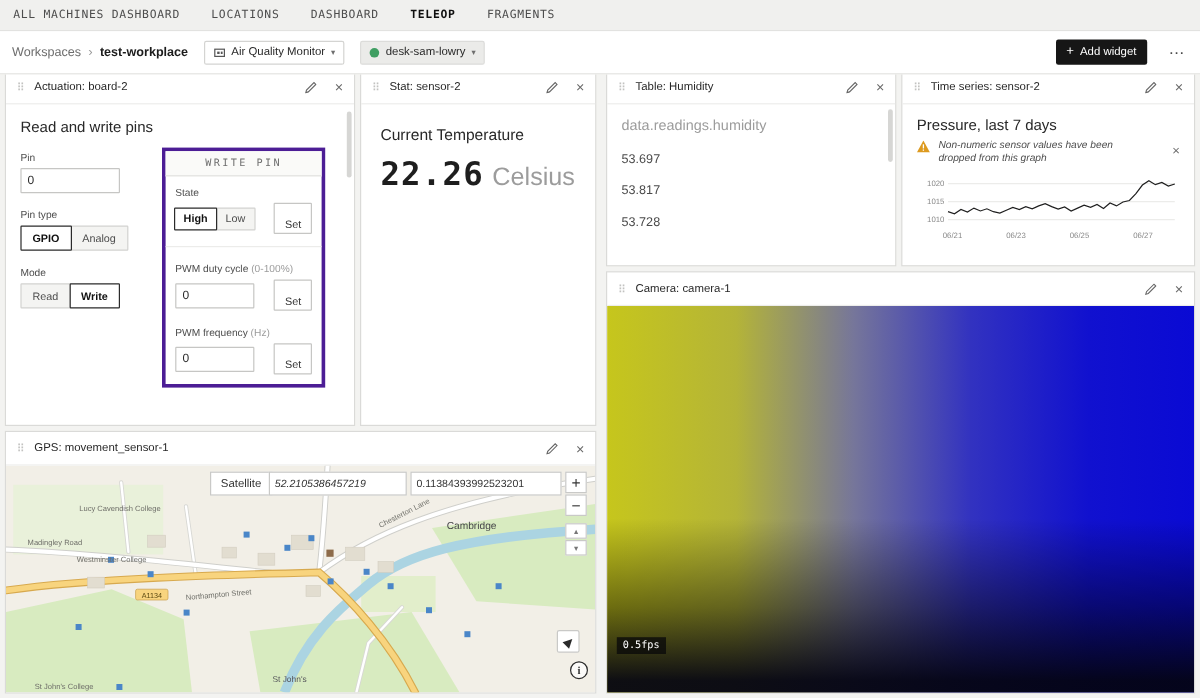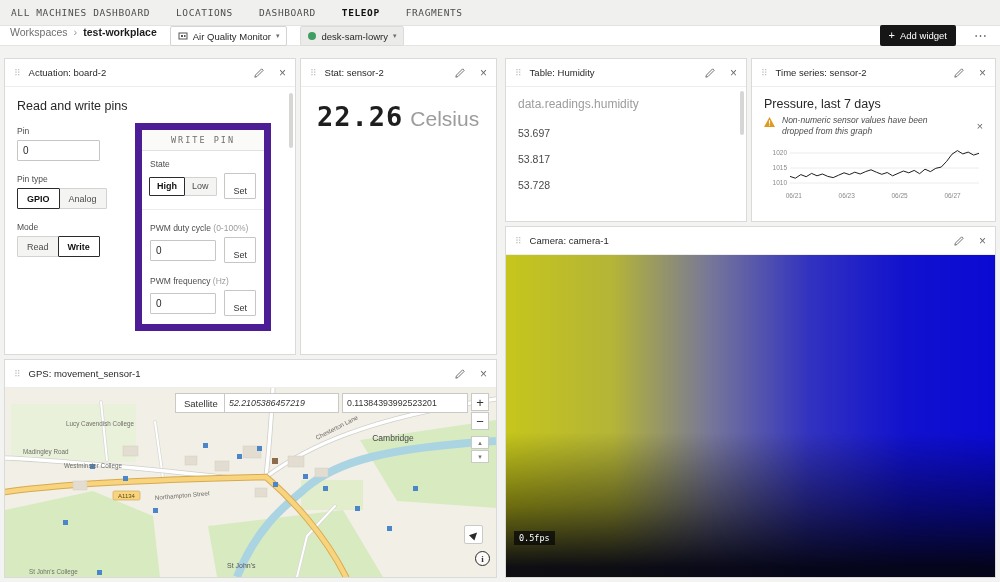--- a/index.html
+++ b/index.html
@@ -5,21 +5,21 @@
   * { margin:0; padding:0; box-sizing:border-box; }
   html,body { width:1000px; height:582px; }
   body { position:relative; overflow:hidden; background:#f3f3f1; font-family:"Liberation Sans", sans-serif; color:#282828; }
 
   
   .topnav { position:absolute; top:0; left:0; right:0; height:26px; background:#f0f0ee; border-bottom:1px solid #e2e2e0; display:flex; align-items:center; gap:26px; padding:0 11px; z-index:5; }
   .nav-item { font-family:"DejaVu Sans Mono",monospace; font-size:9.5px; letter-spacing:0.6px; color:#4d4d4d; cursor:pointer; white-space:nowrap; }
   .nav-item.active { color:#0f0f0f; font-weight:bold; }
 
   
-  .toolbar { position:absolute; top:26px; left:0; right:0; height:20px; background:#fff; border-bottom:1px solid #e4e4e2; display:flex; padding:0 10px; z-index:5; }
+  .toolbar { position:absolute; top:26px; left:0; right:0; height:36px; background:#fff; border-bottom:1px solid #e4e4e2; display:flex; align-items:center; padding:0 10px; z-index:5; }
   .crumb-root { font-size:10.5px; color:#6e6e6e; cursor:pointer; }
   .crumb-sep { font-size:11px; color:#9a9a9a; margin:0 6px; }
   .crumb-cur { font-size:10.5px; color:#1c1c1c; font-weight:bold; }
   .select-pill { display:flex; align-items:center; gap:5px; height:20px; border:1px solid #d4d4d2; background:#fff; border-radius:2px; padding:0 7px; margin-left:13px; font-size:9.5px; color:#282828; cursor:pointer; }
   .select-pill.gray { background:#ebebe9; border-color:#dcdcda; }
   .chev { font-size:7px; color:#6e6e6e; }
   .dot { width:8px; height:8px; border-radius:50%; background:#3f9e62; }
   .toolbar-right { margin-left:auto; display:flex; align-items:center; gap:15px; }
   .add-widget { display:flex; align-items:center; gap:5px; height:21px; padding:0 9px; background:#161616; color:#fff; font-size:9.5px; border:none; border-radius:2px; cursor:pointer; font-family:inherit; }
   .add-widget .plus { font-size:11px; line-height:1; }
@@ -39,21 +39,21 @@
   
   .section-title { font-size:12.5px; color:#282828; }
   .field-label { font-size:8.5px; color:#4d4d4d; margin:13px 0 4px; }
   .unit { color:#9c9c9c; }
   .text-input { height:21px; border:1px solid #c6c6c4; border-radius:1px; font-family:inherit; font-size:10px; color:#282828; padding:0 5px; background:#fff; }
   .btn-group { display:flex; }
   .tbtn { height:21px; padding:4px 9px; font-size:9px; font-family:inherit; background:#f4f4f2; border:1px solid #d2d2d0; color:#4d4d4d; cursor:pointer; margin-left:-1px; border-radius:1px; }
   .btn-group .tbtn:first-child { margin-left:0; }
   .tbtn.selected { background:#fff; border:1px solid #2b2b2b; color:#111; font-weight:bold; position:relative; z-index:1; }
   .set-btn { height:19px; padding:12px 8px; font-size:9px; font-family:inherit; background:#fff; border:1px solid #c6c6c4; border-radius:1px; color:#333; cursor:pointer; margin-left:auto; }
-  .write-pin { position:absolute; left:130px; top:36px; width:136px; border:7px solid #4c1d95; background:#fff; }
+  .write-pin { position:absolute; left:130px; top:36px; width:136px; border:3px solid #4c1d95; background:#fff; }
   .wp-head { height:21px; display:flex; align-items:center; justify-content:center; background:#fafaf8; border-bottom:1px solid #e1e1df; font-family:"DejaVu Sans Mono",monospace; font-size:8.5px; letter-spacing:2px; color:#6e6e6e; }
   .wp-body { padding:8px; }
   .wp-body .field-label.first { margin-top:0; }
   .wp-row { display:flex; align-items:center; }
   .wp-row .tbtn { height:19px; padding:0 7px; }
   .wp-div { border-top:1px solid #ececea; margin:10px -8px 0; }
 
   
   .stat-heading { font-size:13px; color:#282828; margin:4px 0 10px; }
   .stat-value-row { display:flex; align-items:baseline; }
@@ -214,20 +214,21 @@
     <span class="card-title">Stat: sensor-2</span>
     <span class="hspace"></span>
     <span class="icon-btn">
         <svg width="10" height="10" viewBox="0 0 12 12">
           <path d="M1 11 L3.5 10.3 L11 2.8 L9.2 1 L1.7 8.5 Z" fill="none" stroke="#666" stroke-width="1.1"></path>
         </svg>
       </span>
     <span class="icon-btn x">×</span>
   </div>
   <div class="card-body" style="padding:14px 16px;">
+    <div class="stat-heading">Current Temperature</div>
     <div class="stat-value-row">
       <span class="stat-value">22.26</span>
       <span class="stat-unit">Celsius</span>
     </div>
   </div>
 </div>
 
 <div class="card" style="left:505px; top:58px; width:242px; height:164px;">
   <div class="card-header">
     <span class="drag">⠿</span>

